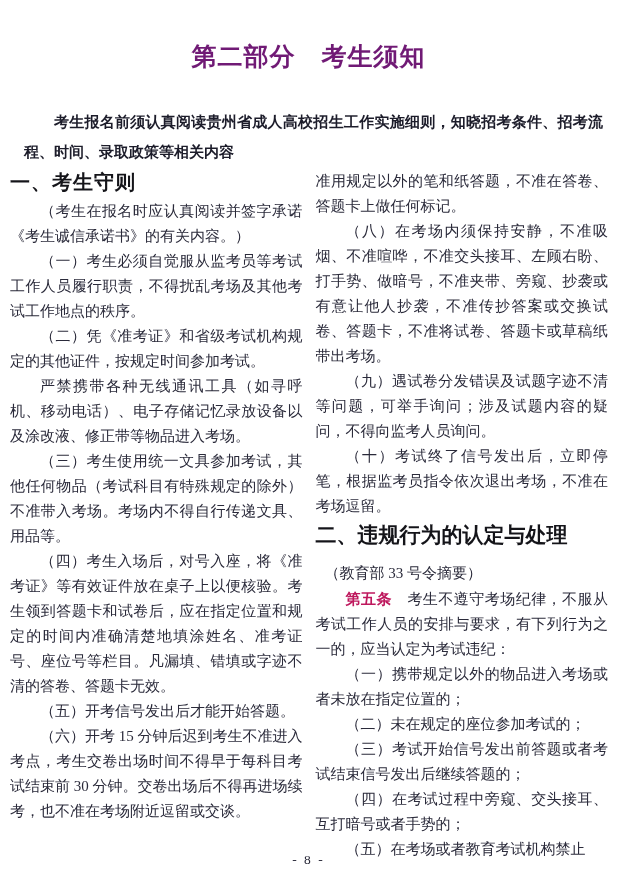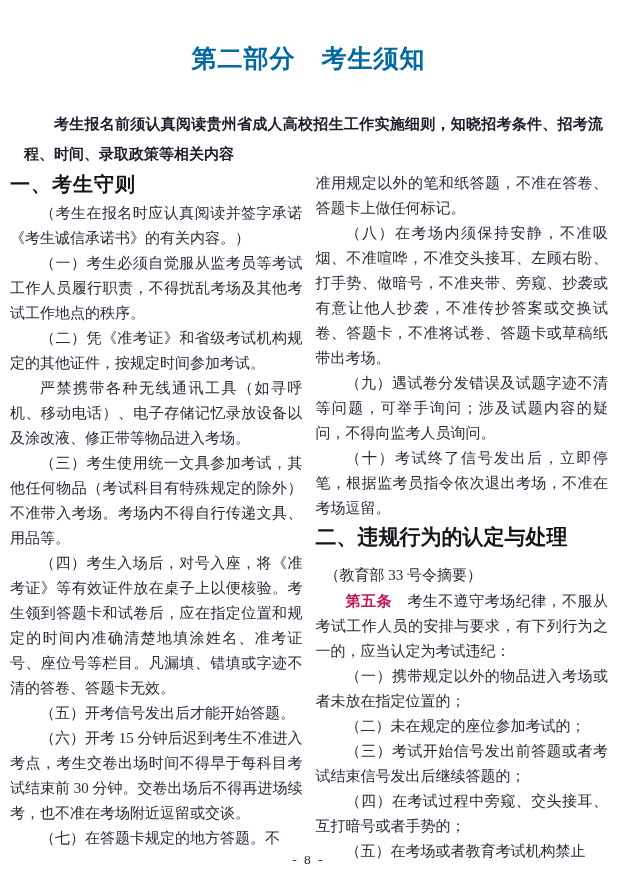--- a/index.html
+++ b/index.html
@@ -6,28 +6,28 @@
   .page{
     position:relative;
     width:617px;height:889px;
     background:#ffffff;
     font-family:"Liberation Serif",serif;
     color:#2a2a3a;
     overflow:hidden;
     box-sizing:border-box;
   }
   .doc-title{
-    margin:16px;
-    padding-top:26px;
+    margin:0;
+    padding-top:40px;
     text-align:center;
     font-family:"Liberation Sans",sans-serif;
     font-weight:bold;
     font-size:25px;
     letter-spacing:1px;
-    color:#0369a1;
+    color:#701a75;
   }
   .intro{
     margin:34px 14px 0 24px;
     font-weight:bold;
     font-size:15px;
     line-height:30px;
     text-indent:2em;
     text-align:justify;
     color:#1c1c2a;
   }
@@ -88,21 +88,20 @@
     <div class="col">
       <h3 class="sec-heading left-h">一、考生守则</h3>
       <p>（考生在报名时应认真阅读并签字承诺《考生诚信承诺书》的有关内容。）</p>
       <p>（一）考生必须自觉服从监考员等考试工作人员履行职责，不得扰乱考场及其他考试工作地点的秩序。</p>
       <p>（二）凭《准考证》和省级考试机构规定的其他证件，按规定时间参加考试。</p>
       <p>严禁携带各种无线通讯工具（如寻呼机、移动电话）、电子存储记忆录放设备以及涂改液、修正带等物品进入考场。</p>
       <p>（三）考生使用统一文具参加考试，其他任何物品（考试科目有特殊规定的除外）不准带入考场。考场内不得自行传递文具、用品等。</p>
       <p>（四）考生入场后，对号入座，将《准考证》等有效证件放在桌子上以便核验。考生领到答题卡和试卷后，应在指定位置和规定的时间内准确清楚地填涂姓名、准考证号、座位号等栏目。凡漏填、错填或字迹不清的答卷、答题卡无效。</p>
       <p>（五）开考信号发出后才能开始答题。</p>
       <p>（六）开考 15 分钟后迟到考生不准进入考点，考生交卷出场时间不得早于每科目考试结束前 30 分钟。交卷出场后不得再进场续考，也不准在考场附近逗留或交谈。</p>
-      <p>（七）在答题卡规定的地方答题。不</p>
     </div>
 
     <div class="col">
       <p class="no-indent">准用规定以外的笔和纸答题，不准在答卷、答题卡上做任何标记。</p>
       <p>（八）在考场内须保持安静，不准吸烟、不准喧哗，不准交头接耳、左顾右盼、打手势、做暗号，不准夹带、旁窥、抄袭或有意让他人抄袭，不准传抄答案或交换试卷、答题卡，不准将试卷、答题卡或草稿纸带出考场。</p>
       <p>（九）遇试卷分发错误及试题字迹不清等问题，可举手询问；涉及试题内容的疑问，不得向监考人员询问。</p>
       <p>（十）考试终了信号发出后，立即停笔，根据监考员指令依次退出考场，不准在考场逗留。</p>
       <h3 class="sec-heading right-h">二、违规行为的认定与处理</h3>
       <p class="small-indent">（教育部 33 号令摘要）</p>
       <p><span class="article-label">第五条</span><span>　考生不遵守考场纪律，不服从考试工作人员的安排与要求，有下列行为之一的，应当认定为考试违纪：</span></p>

